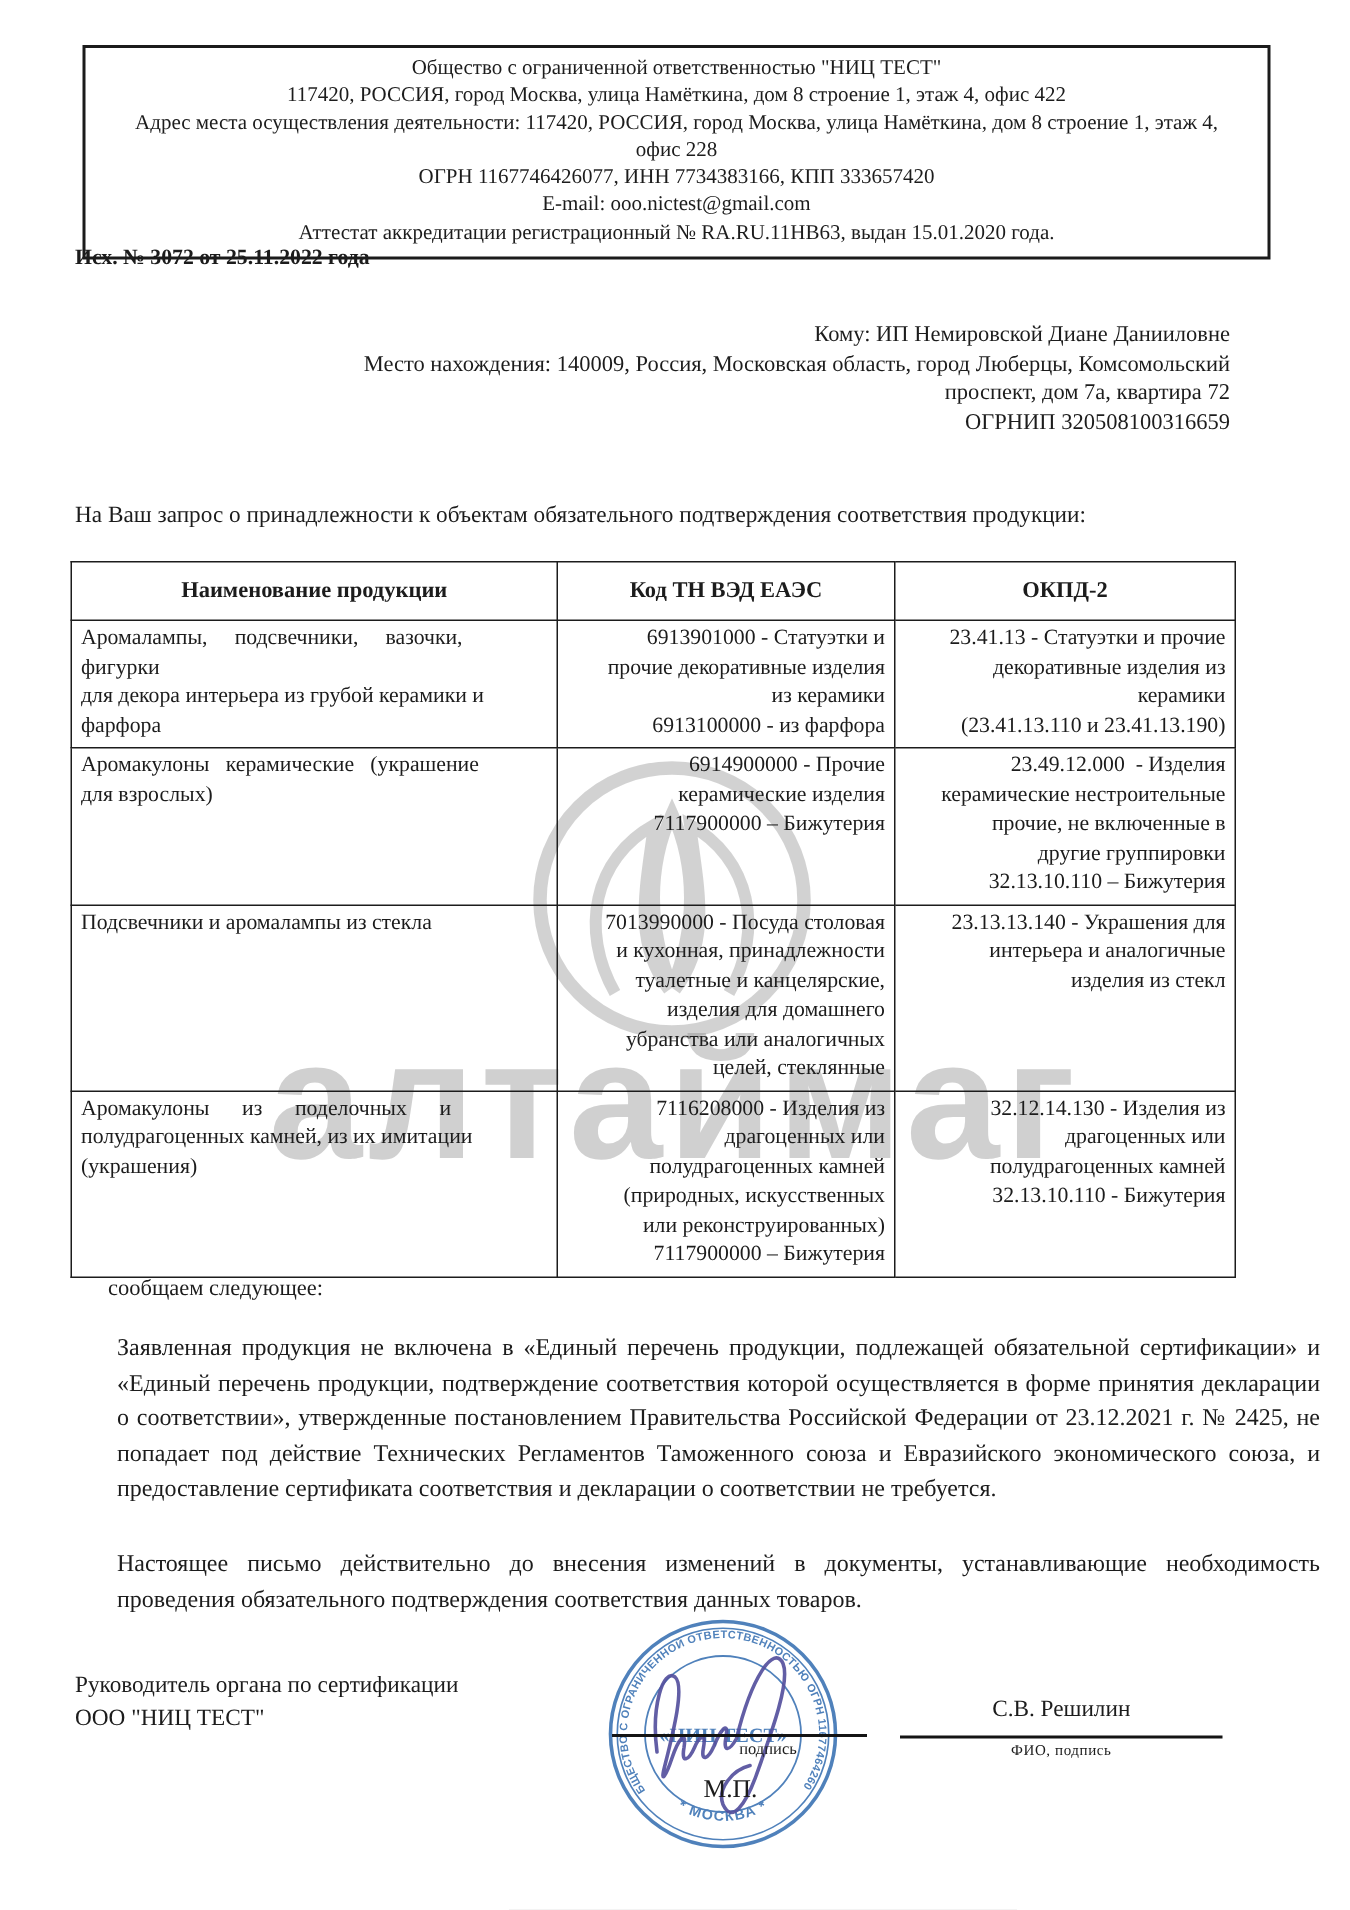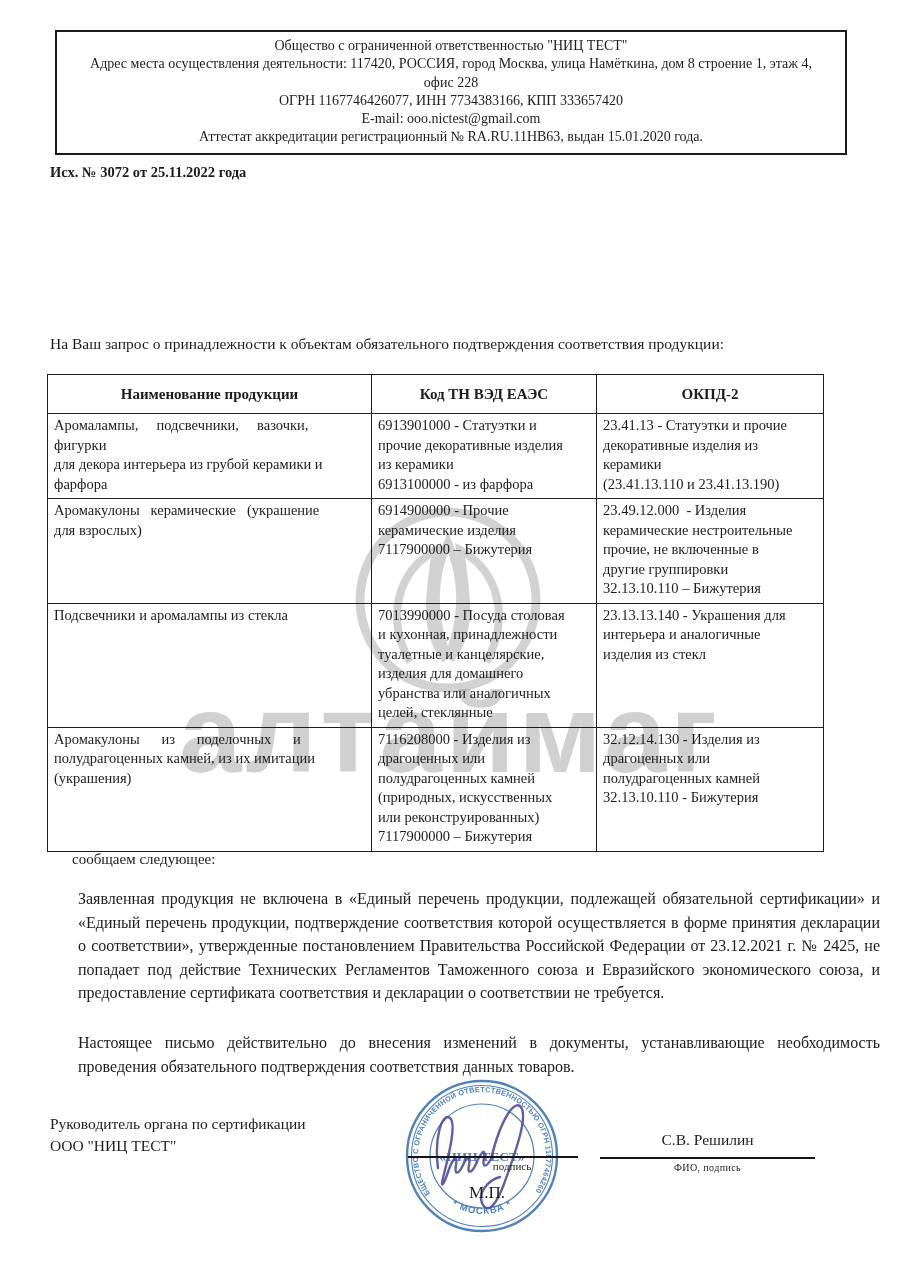--- a/index.html
+++ b/index.html
@@ -21,21 +21,21 @@
   
   .doc-title{position:absolute; left:0; top:298px; width:874px; text-align:center;
     font-weight:bold; font-size:16px; letter-spacing:.4px;}
   .intro{position:absolute; left:50px; top:335px; width:800px; font-size:15.5px;}
   
   .tbl-wrap{position:absolute; left:47px; top:374px; width:776px; z-index:1;}
   table{border-collapse:collapse; width:776px; table-layout:fixed; background:transparent;padding-left:43px;}
   th,td{border:1.6px solid #1c1c1c;}
   th{font-weight:bold; text-align:center; font-size:15px; height:38px; padding:0 4px; background:transparent;}
   td{vertical-align:top; padding:2px 6px 4px; font-size:14.5px; line-height:19.5px;
-     white-space:pre-wrap; background:transparent;}
+     white-space:pre-wrap; background:transparent;text-align:right;}
   td.c1{text-align:left;}
   
   .closing-intro{position:absolute; left:52px; top:851px; font-size:15px;margin-left:20px;}
   .para{position:absolute; left:50px; width:802px; font-size:16px; line-height:23.5px; text-align:justify;margin-left:28px;}
   .para1{top:887px;}
   .para2{top:1031px;}
   
   .sig-left{position:absolute; left:50px; top:1113px; font-size:15.5px; line-height:21.5px;}
   .sign-line{position:absolute; left:408px; top:1156px; width:170px; border-top:2px solid #141414; z-index:3;}
   .sign-caption{position:absolute; left:452px; top:1160px; width:120px; text-align:center; font-size:11px; z-index:3;}
@@ -63,29 +63,36 @@
   <svg class="wm wm-logo" width="200" height="200" viewBox="0 0 200 200" opacity="0.38">
     <circle cx="100" cy="100" r="88" fill="none" stroke="#8c8c8c" stroke-width="9"></circle>
     <path d="M 62,162 C 38,120 48,72 88,50 C 82,95 74,128 98,160" fill="none" stroke="#8c8c8c" stroke-width="8"></path>
     <path d="M 138,162 C 162,120 152,72 112,50 C 118,95 126,128 102,160" fill="none" stroke="#8c8c8c" stroke-width="8"></path>
     <path d="M 100,158 C 84,118 84,78 100,42 C 116,78 116,118 100,158" fill="none" stroke="#8c8c8c" stroke-width="8"></path>
   </svg>
   <div class="wm wm-brand">алтаймаг</div>
 
   <div class="letterhead">
     <div>Общество с ограниченной ответственностью "НИЦ ТЕСТ"</div>
+    <div>117420, РОССИЯ, город Москва, улица Намёткина, дом 8 строение 1, этаж 4, офис 422</div>
     <div>Адрес места осуществления деятельности: 117420, РОССИЯ, город Москва, улица Намёткина, дом 8 строение 1, этаж 4,</div>
     <div>офис 228</div>
     <div>ОГРН 1167746426077, ИНН 7734383166, КПП 333657420</div>
     <div>E-mail: ooo.nictest@gmail.com</div>
     <div>Аттестат аккредитации регистрационный № RA.RU.11НВ63, выдан 15.01.2020 года.</div>
   </div>
 
   <div class="ref">Исх. № 3072 от 25.11.2022 года</div>
 
+  <div class="recipient">
+    <div>Кому: ИП Немировской Диане Данииловне</div>
+    <div>Место нахождения: 140009, Россия, Московская область, город Люберцы, Комсомольский</div>
+    <div>проспект, дом 7а, квартира 72</div>
+    <div>ОГРНИП 320508100316659</div>
+  </div>
 
   <div class="intro">На Ваш запрос о принадлежности к объектам обязательного подтверждения соответствия продукции:</div>
 
   <div class="tbl-wrap">
     <table>
       <colgroup>
           <col style="width:324px">
           <col style="width:225px">
           <col style="width:227px">
         </colgroup>

